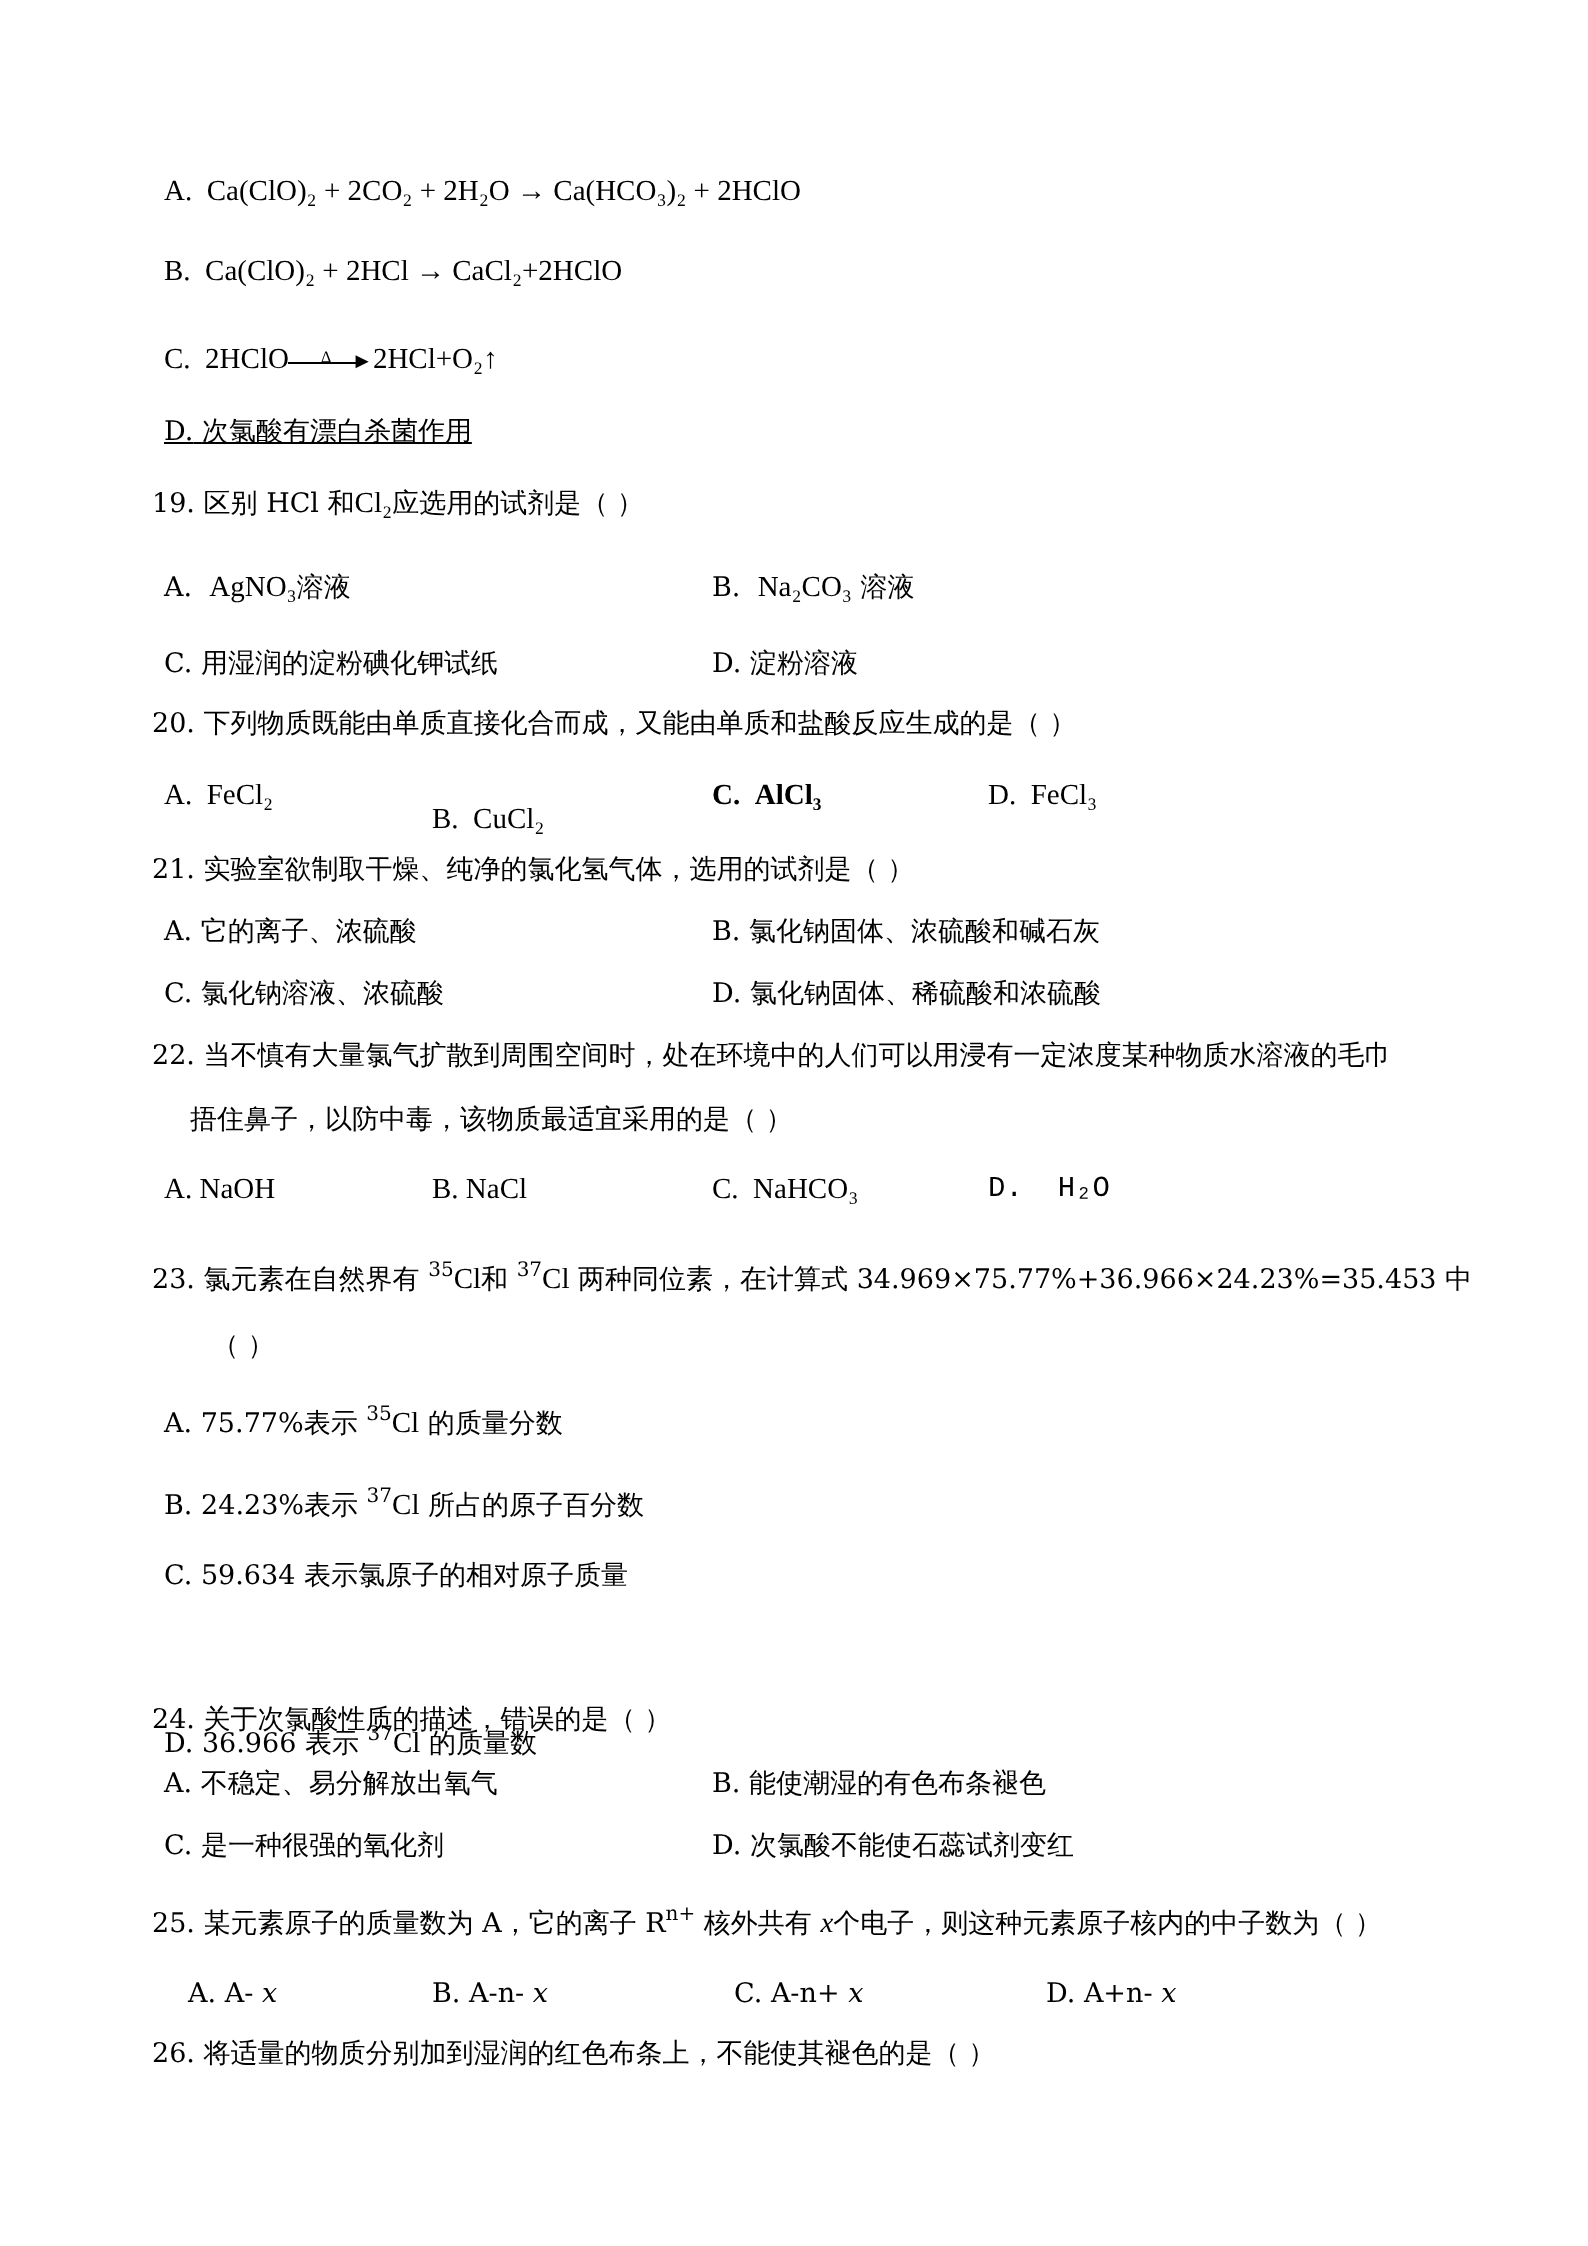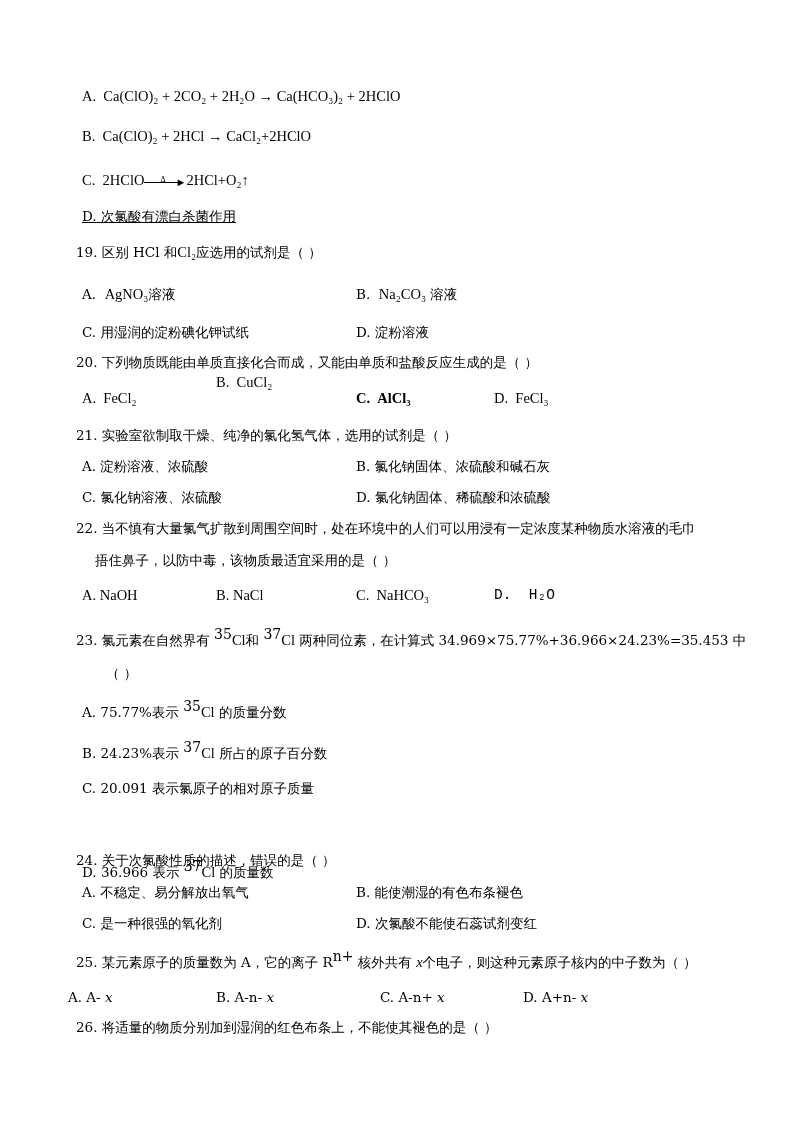--- a/index.html
+++ b/index.html
@@ -1,21 +1,21 @@
 <!DOCTYPE html>
 <html><head>
 <meta charset="utf-8">
 <style>
   html, body { margin:0; padding:0; background:#ffffff; }
   body { width:794px; height:1123px; position:relative; overflow:hidden;
          font-family:"DejaVu Serif","Liberation Serif",serif; color:#000; font-size:13.5px; }
   .line { position:absolute; white-space:nowrap; line-height:20px; }
   .opt  { position:absolute; white-space:nowrap; line-height:20px; }
   .f { font-family:"Liberation Serif","DejaVu Serif",serif; font-size:14.5px; }
-  sup { font-size:14px; vertical-align:6px; line-height:0; }
+  sup { font-size:10px; vertical-align:6px; line-height:0; }
   .arrow { display:inline-block; position:relative; width:42px; height:12px; vertical-align:middle; }
   .arrow .bar { position:absolute; left:0; right:4px; top:6px; border-top:1px solid #000; }
   .arrow .head { position:absolute; right:0; top:1px; font-size:11px; line-height:10px; }
   .arrow .cond { position:absolute; left:16px; top:-6px; font-size:8px; }
   .ital { font-style:italic; }
 </style>
 </head>
 <body>
 
 <div class="line f" style="left:82px;top:86px;">
@@ -36,28 +36,28 @@
 </div>
 <div class="opt" style="left:82px;top:284px;"><span>A.</span>&nbsp;&nbsp;<span class="f">AgNO₃</span><span>溶液</span></div>
 <div class="opt" style="left:356px;top:284px;"><span>B.</span>&nbsp;&nbsp;<span class="f">Na₂CO₃</span>&nbsp;<span>溶液</span></div>
 <div class="opt" style="left:82px;top:322px;"><span>C.</span>&nbsp;<span>用湿润的淀粉碘化钾试纸</span></div>
 <div class="opt" style="left:356px;top:322px;"><span>D.</span>&nbsp;<span>淀粉溶液</span></div>
 
 <div class="line" style="left:76px;top:352px;">
   <span>20.</span>&nbsp;<span>下列物质既能由单质直接化合而成，又能由单质和盐酸反应生成的是（    ）</span>
 </div>
 <div class="opt f" style="left:82px;top:388px;"><span>A.</span>&nbsp;&nbsp;<span>FeCl₂</span></div>
-<div class="opt f" style="left:216px;top:372px;"><span>B.</span>&nbsp;&nbsp;<span>CuCl₂</span></div>
+<div class="opt f" style="left:216px;top:400px;"><span>B.</span>&nbsp;&nbsp;<span>CuCl₂</span></div>
 <div class="opt f" style="left:356px;top:388px;font-weight:bold;"><span>C.</span>&nbsp;&nbsp;<span>AlCl₃</span></div>
 <div class="opt f" style="left:494px;top:388px;"><span>D.</span>&nbsp;&nbsp;<span>FeCl₃</span></div>
 
 <div class="line" style="left:76px;top:425px;">
   <span>21.</span>&nbsp;<span>实验室欲制取干燥、纯净的氯化氢气体，选用的试剂是（    ）</span>
 </div>
-<div class="opt" style="left:82px;top:456px;"><span>A.</span>&nbsp;<span>淀粉溶液、浓硫酸</span></div>
+<div class="opt" style="left:82px;top:456px;"><span>A.</span>&nbsp;<span>它的离子、浓硫酸</span></div>
 <div class="opt" style="left:356px;top:456px;"><span>B.</span>&nbsp;<span>氯化钠固体、浓硫酸和碱石灰</span></div>
 <div class="opt" style="left:82px;top:487px;"><span>C.</span>&nbsp;<span>氯化钠溶液、浓硫酸</span></div>
 <div class="opt" style="left:356px;top:487px;"><span>D.</span>&nbsp;<span>氯化钠固体、稀硫酸和浓硫酸</span></div>
 
 <div class="line" style="left:76px;top:518px;">
   <span>22.</span>&nbsp;<span>当不慎有大量氯气扩散到周围空间时，处在环境中的人们可以用浸有一定浓度某种物质水溶液的毛巾</span>
 </div>
 <div class="line" style="left:95px;top:550px;">
   <span>捂住鼻子，以防中毒，该物质最适宜采用的是（    ）</span>
 </div>
@@ -67,34 +67,34 @@
 <div class="opt f" style="left:494px;top:585px;font-family:Liberation Mono, monospace;"><span>D.</span>&nbsp;&nbsp;<span>H₂O</span></div>
 
 <div class="line" style="left:76px;top:630px;">
   <span>23.</span>&nbsp;<span>氯元素在自然界有</span>&nbsp;<sup>35</sup><span class="f">Cl</span><span>和</span>&nbsp;<sup>37</sup><span class="f">Cl</span>&nbsp;<span>两种同位素，在计算式 34.969×75.77%+36.966×24.23%=35.453 中</span>
 </div>
 <div class="line" style="left:106px;top:663px;">
   <span>（    ）</span>
 </div>
 <div class="opt" style="left:82px;top:702px;"><span>A.</span>&nbsp;<span>75.77%表示</span>&nbsp;<sup>35</sup><span class="f">Cl</span>&nbsp;<span>的质量分数</span></div>
 <div class="opt" style="left:82px;top:743px;"><span>B.</span>&nbsp;<span>24.23%表示</span>&nbsp;<sup>37</sup><span class="f">Cl</span>&nbsp;<span>所占的原子百分数</span></div>
-<div class="opt" style="left:82px;top:778px;"><span>C.</span>&nbsp;<span>20.091 表示氯原子的相对原子质量</span></div>
+<div class="opt" style="left:82px;top:778px;"><span>C.</span>&nbsp;<span>59.634 表示氯原子的相对原子质量</span></div>
 <div class="opt" style="left:82px;top:816px;margin-top:46px;"><span>D.</span>&nbsp;<span>36.966 表示</span>&nbsp;<sup>37</sup><span class="f">Cl</span>&nbsp;<span>的质量数</span></div>
 
 <div class="line" style="left:76px;top:850px;">
   <span>24.</span>&nbsp;<span>关于次氯酸性质的描述，错误的是（    ）</span>
 </div>
 <div class="opt" style="left:82px;top:882px;"><span>A.</span>&nbsp;<span>不稳定、易分解放出氧气</span></div>
 <div class="opt" style="left:356px;top:882px;"><span>B.</span>&nbsp;<span>能使潮湿的有色布条褪色</span></div>
 <div class="opt" style="left:82px;top:913px;"><span>C.</span>&nbsp;<span>是一种很强的氧化剂</span></div>
 <div class="opt" style="left:356px;top:913px;"><span>D.</span>&nbsp;<span>次氯酸不能使石蕊试剂变红</span></div>
 
 <div class="line" style="left:76px;top:952px;">
   <span>25.</span>&nbsp;<span>某元素原子的质量数为 A，它的离子 R</span><sup>n+</sup>&nbsp;<span>核外共有</span>&nbsp;<span class="ital f">x</span><span>个电子，则这种元素原子核内的中子数为（    ）</span>
 </div>
-<div class="opt" style="left:68px;top:987px;"><span>A.</span>&nbsp;<span>A-</span>&nbsp;<span class="ital">x</span></div>
+<div class="opt" style="left:94px;top:987px;"><span>A.</span>&nbsp;<span>A-</span>&nbsp;<span class="ital">x</span></div>
 <div class="opt" style="left:216px;top:987px;"><span>B.</span>&nbsp;<span>A-n-</span>&nbsp;<span class="ital">x</span></div>
-<div class="opt" style="left:380px;top:987px;"><span>C.</span>&nbsp;<span>A-n+</span>&nbsp;<span class="ital">x</span></div>
+<div class="opt" style="left:367px;top:987px;"><span>C.</span>&nbsp;<span>A-n+</span>&nbsp;<span class="ital">x</span></div>
 <div class="opt" style="left:523px;top:987px;"><span>D.</span>&nbsp;<span>A+n-</span>&nbsp;<span class="ital">x</span></div>
 
 <div class="line" style="left:76px;top:1017px;">
   <span>26.</span>&nbsp;<span>将适量的物质分别加到湿润的红色布条上，不能使其褪色的是（    ）</span>
 </div>
 
 </body></html>

